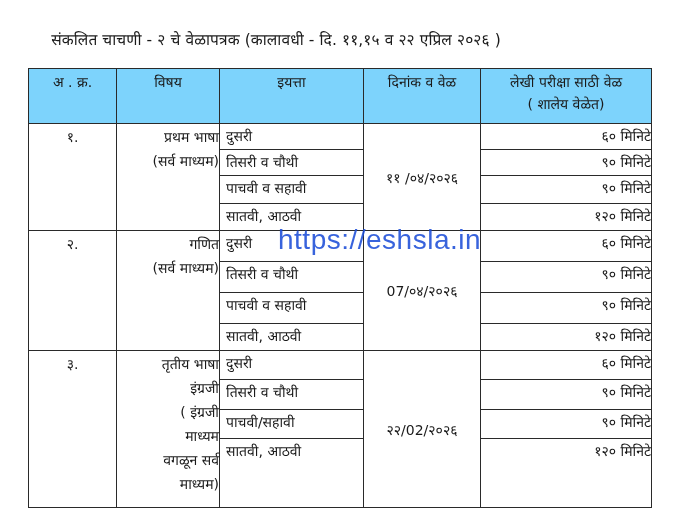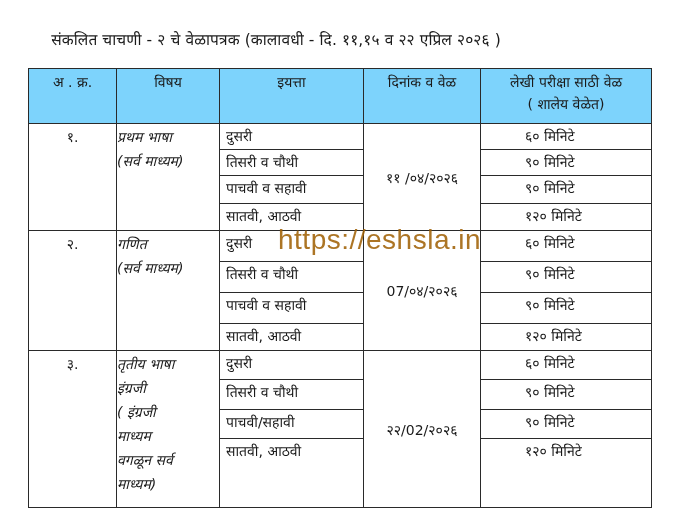--- a/index.html
+++ b/index.html
@@ -8,26 +8,26 @@
   .title { position: absolute; left: 0; top: 28px; width: 552px; text-align: center;
            font-size: 15.5px; letter-spacing: 0.1px; }
   table { position: absolute; left: 28px; top: 68px; width: 624px;
           border-collapse: collapse; table-layout: fixed; }
   td, th { border: 1.3px solid #2a2a2a; padding: 0; font-size: 14px; font-weight: normal;
            vertical-align: top; }
   th { background: #7dd3fc; height: 52px; text-align: center; padding-top: 2px; line-height: 22px; }
   .c-sr { width: 88px; } .c-sub { width: 103px; } .c-cls { width: 144px; }
   .c-date { width: 117px; } .c-time { width: 171px; }
   .sr { text-align: center; padding-top: 3px; }
-  .sub { text-align: left; line-height: 24px; padding-top: 1px; font-style: italic; }
+  .sub { text-align: right; line-height: 24px; padding-top: 1px; }
   .cls { padding-left: 6px; line-height: 24px; }
   .date { text-align: center; vertical-align: middle; }
-  .time { text-align: left; line-height: 24px; padding-left: 44px; }
+  .time { text-align: right; line-height: 24px; }
   .watermark { position: absolute; left: 278px; top: 224px; font-size: 28px;
-               color: #a16207; opacity: 0.88; font-family: "Liberation Sans", sans-serif;
+               color: #1d4ed8; opacity: 0.88; font-family: "Liberation Sans", sans-serif;
                pointer-events: none; letter-spacing: 0.5px; }
 </style>
 </head>
 <body>
 
 <div class="title">संकलित  चाचणी - २  चे वेळापत्रक  (कालावधी - दि. ११,१५  व २२ एप्रिल  २०२६ )</div>
 
 <table>
   <colgroup>
     <col class="c-sr">

